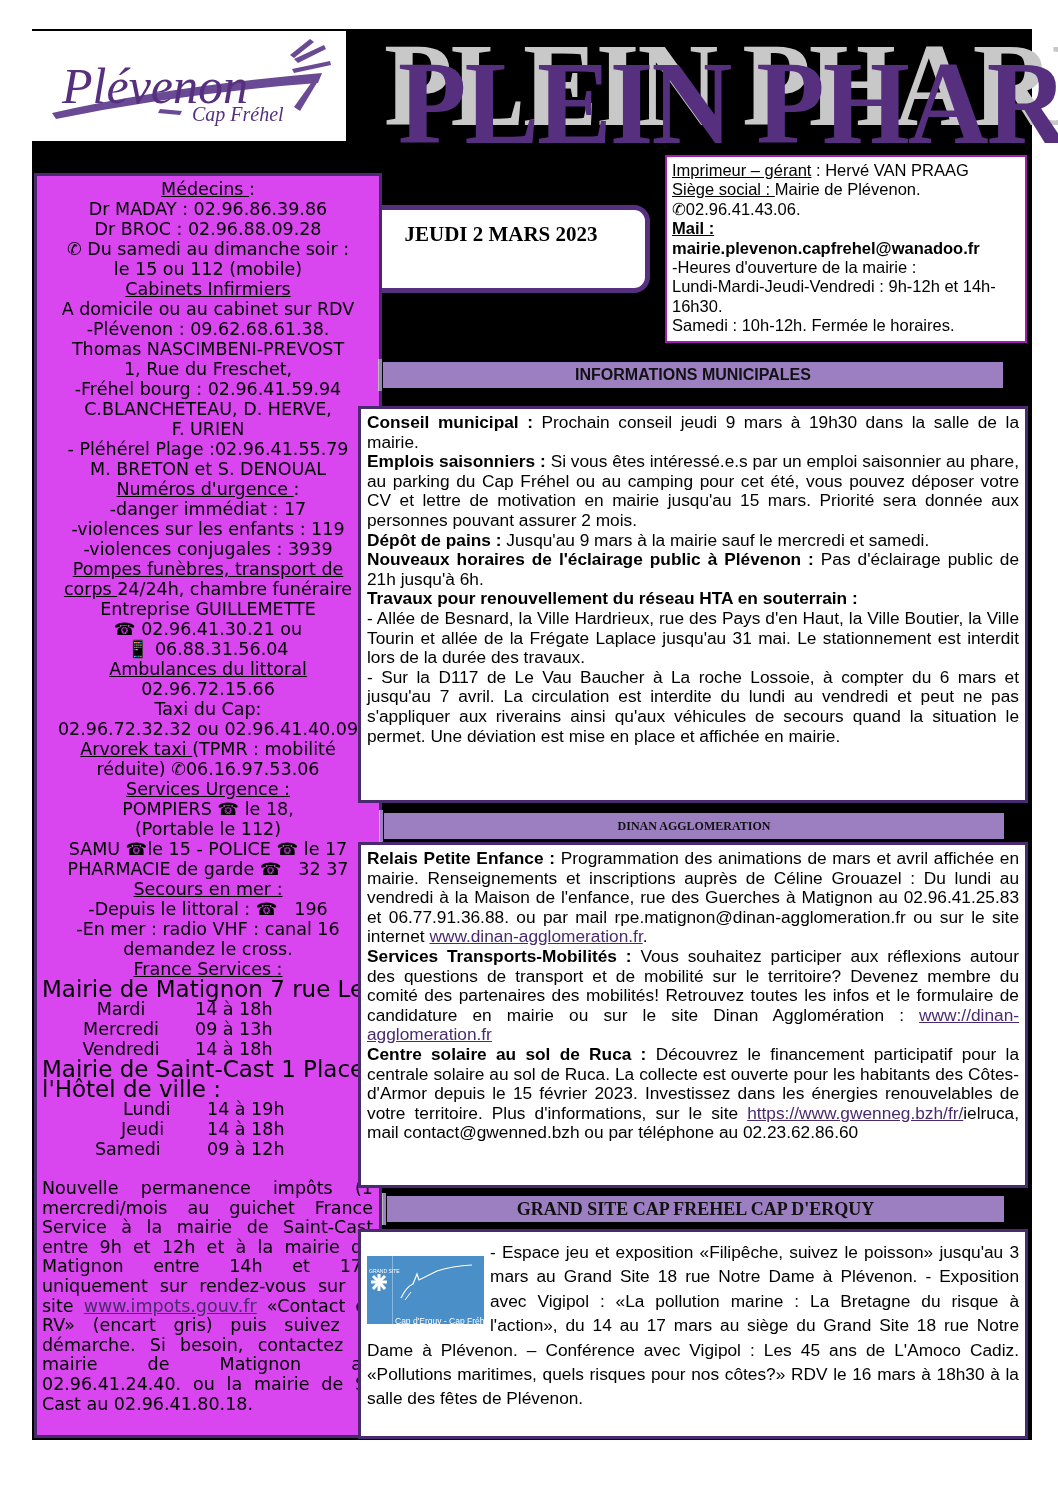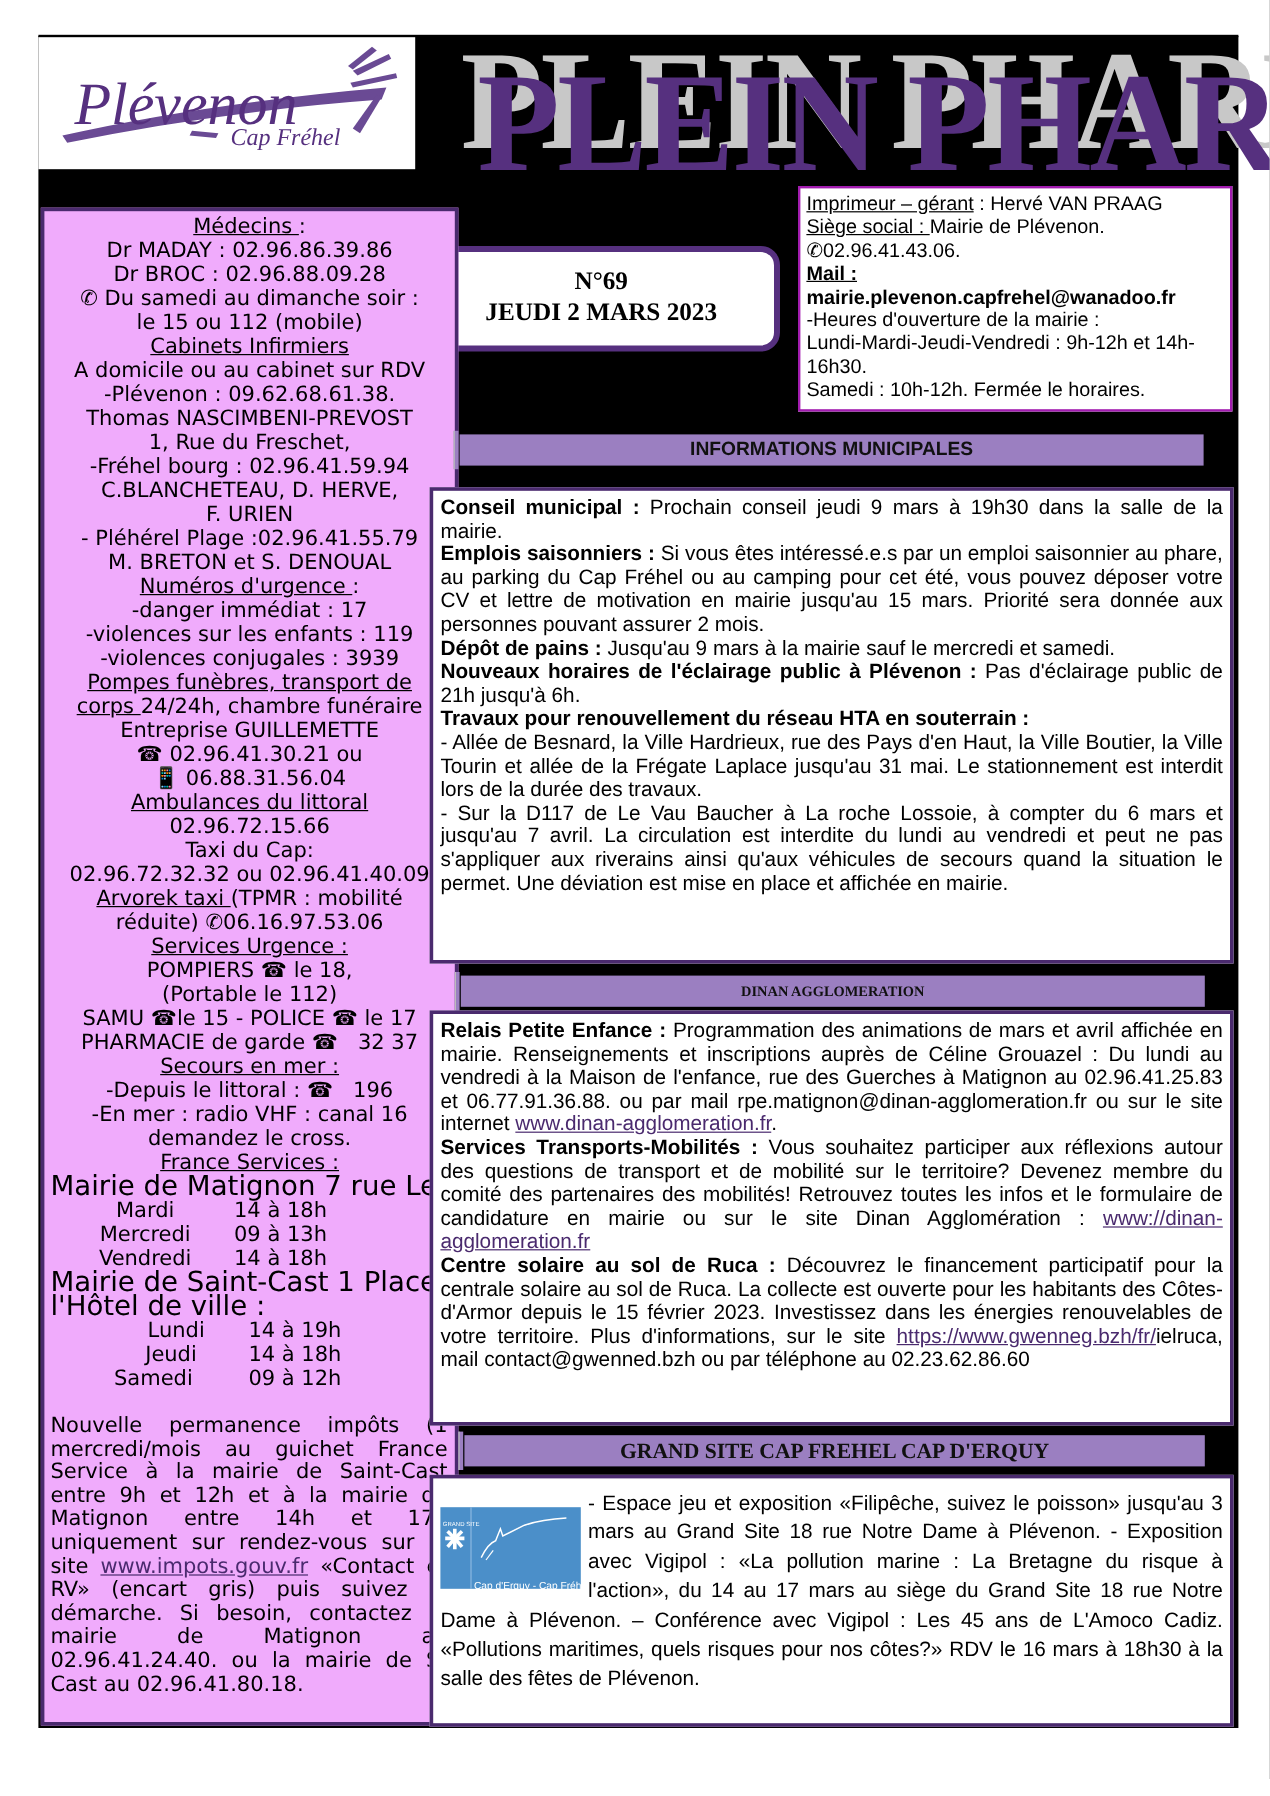--- a/index.html
+++ b/index.html
@@ -17,21 +17,21 @@
   .masthead .shadow, .masthead .front {
     position: absolute; font-family: "Liberation Serif", serif; font-weight: bold;
     font-size: 112px; letter-spacing: -2px; white-space: nowrap; transform: scaleY(1.05);
     transform-origin: left top; line-height: 1;
   }
   .masthead .shadow { color: #c8c8c8; left: 22px; top: -4px; }
   .masthead .front { color: #56307f; left: 36px; top: 14px; }
 
   
   .leftbox { position: absolute; left: 34px; top: 173px; width: 348px; height: 1265px;
-             background: #f0abfc; border: 3px solid #4a2a6e; box-sizing: border-box; }
+             background: #d946ef; border: 3px solid #4a2a6e; box-sizing: border-box; }
   .leftbox .c { text-align: center; font-size: 17.5px; line-height: 20px; white-space: nowrap; }
   .leftbox .u { text-decoration: underline; }
   .leftbox .l { text-align: left; font-size: 23px; line-height: 20px; padding-left: 5px; white-space: nowrap; }
   .leftbox .row { display: flex; font-size: 17.5px; line-height: 20px; }
   .leftbox .row span:first-child { display: inline-block; }
   .leftbox .just { text-align: justify; font-size: 17.5px; line-height: 19.6px; padding: 0 6px 0 5px; }
   .leftbox a, .link { color: #4a2a6e; text-decoration: underline; }
   .gap { height: 20px; }
 
   
@@ -88,21 +88,20 @@
     <text x="160" y="90" font-family="Liberation Serif, serif" font-style="italic" font-size="20" fill="#56307f">Cap Fréhel</text>
   </svg>
 </div>
 
 <div class="masthead">
   <div class="shadow">PLEIN PHARE</div>
   <div class="front">PLEIN PHARE</div>
 </div>
 
 <div class="issue">
-  <div>N°69</div>
   <div>JEUDI 2 MARS 2023</div>
 </div>
 
 <div class="infobox">
   <div><span class="u">Imprimeur – gérant</span><span> : Hervé VAN PRAAG</span></div>
   <div><span class="u">Siège social : </span><span>Mairie de Plévenon.</span></div>
   <div><span>✆</span><span>02.96.41.43.06.</span></div>
   <div><b class="u">Mail :</b></div>
   <div><b>mairie.plevenon.capfrehel@wanadoo.fr</b></div>
   <div>-Heures d'ouverture de la mairie :</div>

